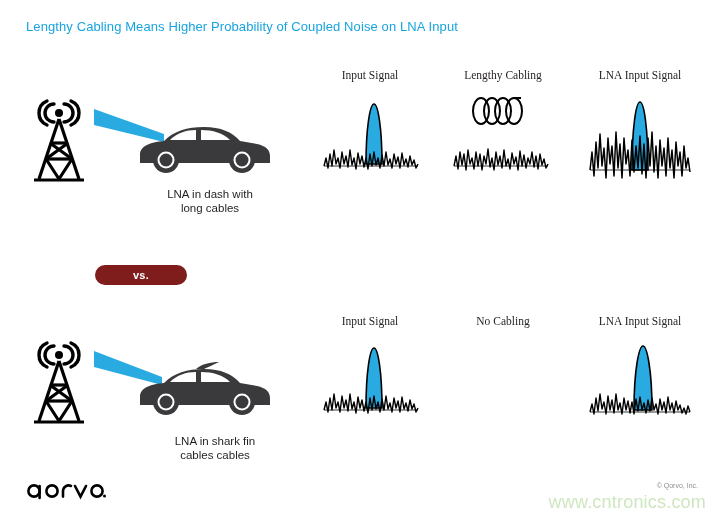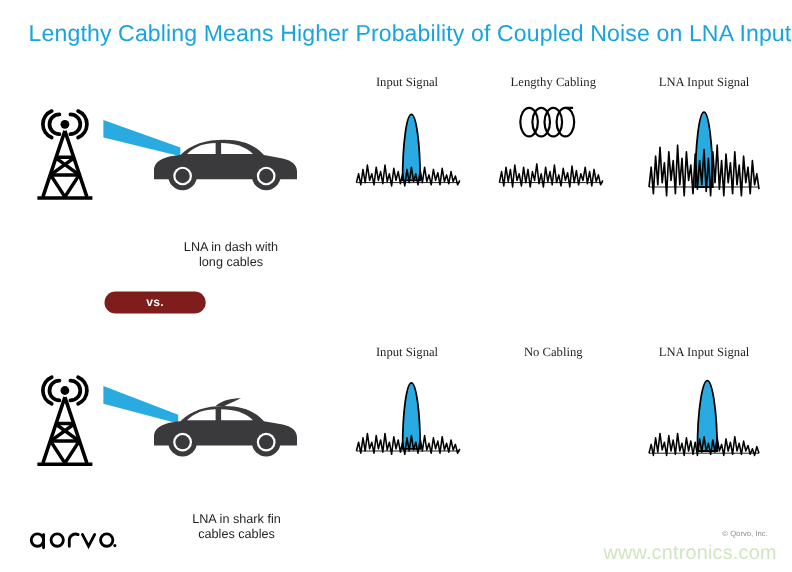--- a/index.html
+++ b/index.html
@@ -6,34 +6,34 @@
   body{
     width:720px;height:520px;background:#ffffff;
     font-family:"Liberation Sans", sans-serif;
     position:relative;overflow:hidden;
   }
   .slide{position:absolute;inset:0;}
 
   
   .title{
     position:absolute;left:26px;top:19px;
-    font-size:21px;font-weight:400;letter-spacing:.1px;
+    font-size:13px;font-weight:400;letter-spacing:.1px;
     color:#18A4DF;white-space:nowrap;
   }
 
   
   .colhead{
     position:absolute;font-size:11.5px;color:#231f20;
     text-align:center;white-space:nowrap;font-family:Liberation Serif, serif;
   }
 
   
   .caption{
     position:absolute;font-size:11.5px;color:#231f20;
-    text-align:center;line-height:14px;white-space:pre-line;margin-top:31px;
+    text-align:center;line-height:14px;white-space:pre-line;
   }
   .noiselabel{
     position:absolute;font-size:11.5px;color:#231f20;
     text-align:center;white-space:nowrap;
   }
 
   
   .vs-pill{
     position:absolute;left:95px;top:265px;
     width:92px;height:20px;border-radius:10px;

